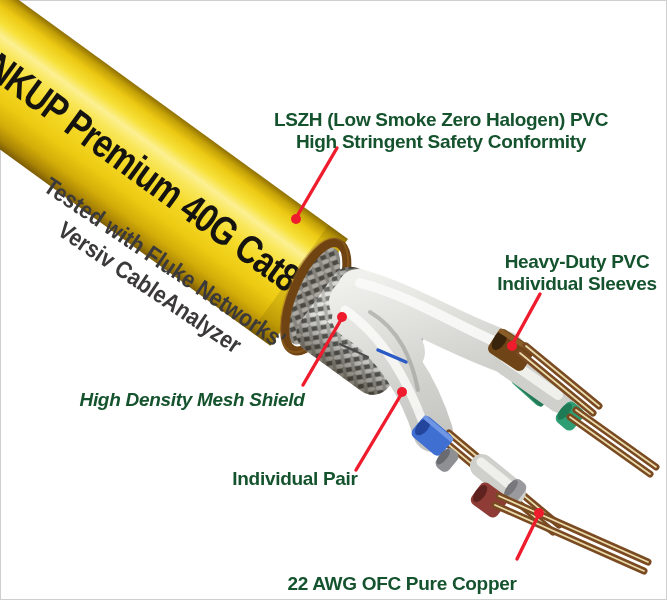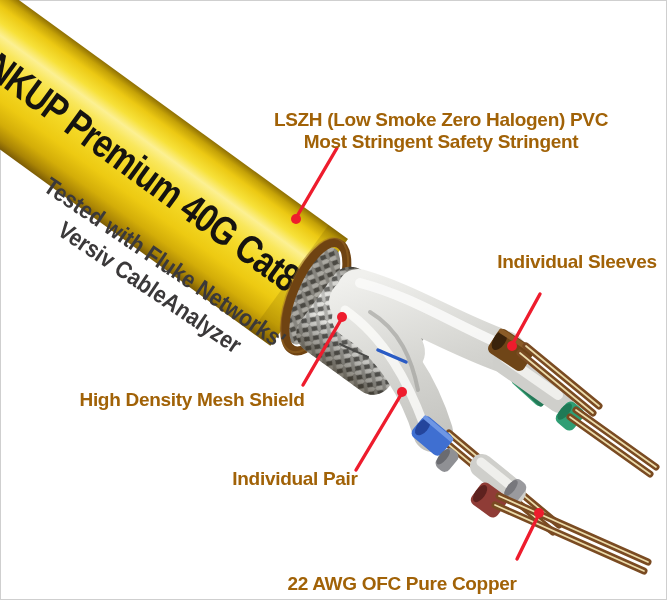--- a/index.html
+++ b/index.html
@@ -5,21 +5,21 @@
   html,body{margin:0;padding:0;background:#ffffff;}
   #stage{
     position:relative;width:667px;height:600px;overflow:hidden;background:#ffffff;
     box-shadow:inset 0 0 0 1px #cfcfcf;
     font-family:"Liberation Sans","DejaVu Sans",sans-serif;
   }
   #art{position:absolute;left:0;top:0;}
   .callout-label{
     position:absolute;transform:translateX(-50%);
     text-align:center;white-space:nowrap;
-    color:#a16207;font-weight:bold;font-size:19px;line-height:22px;letter-spacing:-0.3px;
+    color:#14532d;font-weight:bold;font-size:19px;line-height:22px;letter-spacing:-0.3px;
   }
   .callout-label span{display:block;}
 </style>
 </head>
 <body>
 
 <div id="stage">
 
   <svg id="art" width="667" height="600" viewBox="0 0 667 600" xmlns="http://www.w3.org/2000/svg">
     <defs>
@@ -155,26 +155,27 @@
       <circle cx="402" cy="392" r="5"></circle>
       <circle cx="539" cy="513" r="5"></circle>
     </g>
 
     <text transform="translate(42,190) rotate(34)" textLength="285" lengthAdjust="spacingAndGlyphs" font-size="24" font-weight="bold" fill="#3b393a">Tested with Fluke Networks'</text>
     <text transform="translate(56,234) rotate(34)" textLength="215" lengthAdjust="spacingAndGlyphs" font-size="24" font-weight="bold" fill="#3b393a">Versiv CableAnalyzer</text>
   </svg>
 
   <div class="callout-label" style="left:441px;top:109px;">
     <span>LSZH (Low Smoke Zero Halogen) PVC</span>
-    <span>Most Stringent Safety Stringent</span>
+    <span>High Stringent Safety Conformity</span>
   </div>
   <div class="callout-label" style="left:577px;top:251px;">
+    <span>Heavy-Duty PVC</span>
     <span>Individual Sleeves</span>
   </div>
-  <div class="callout-label" style="left:192px;top:389px;">
+  <div class="callout-label" style="left:192px;top:389px;font-style:italic;">
     <span>High Density Mesh Shield</span>
   </div>
   <div class="callout-label" style="left:295px;top:468px;">
     <span>Individual Pair</span>
   </div>
   <div class="callout-label" style="left:402px;top:555px;margin-top:18px;">
     <span>22 AWG OFC Pure Copper</span>
   </div>
 
 </div>

